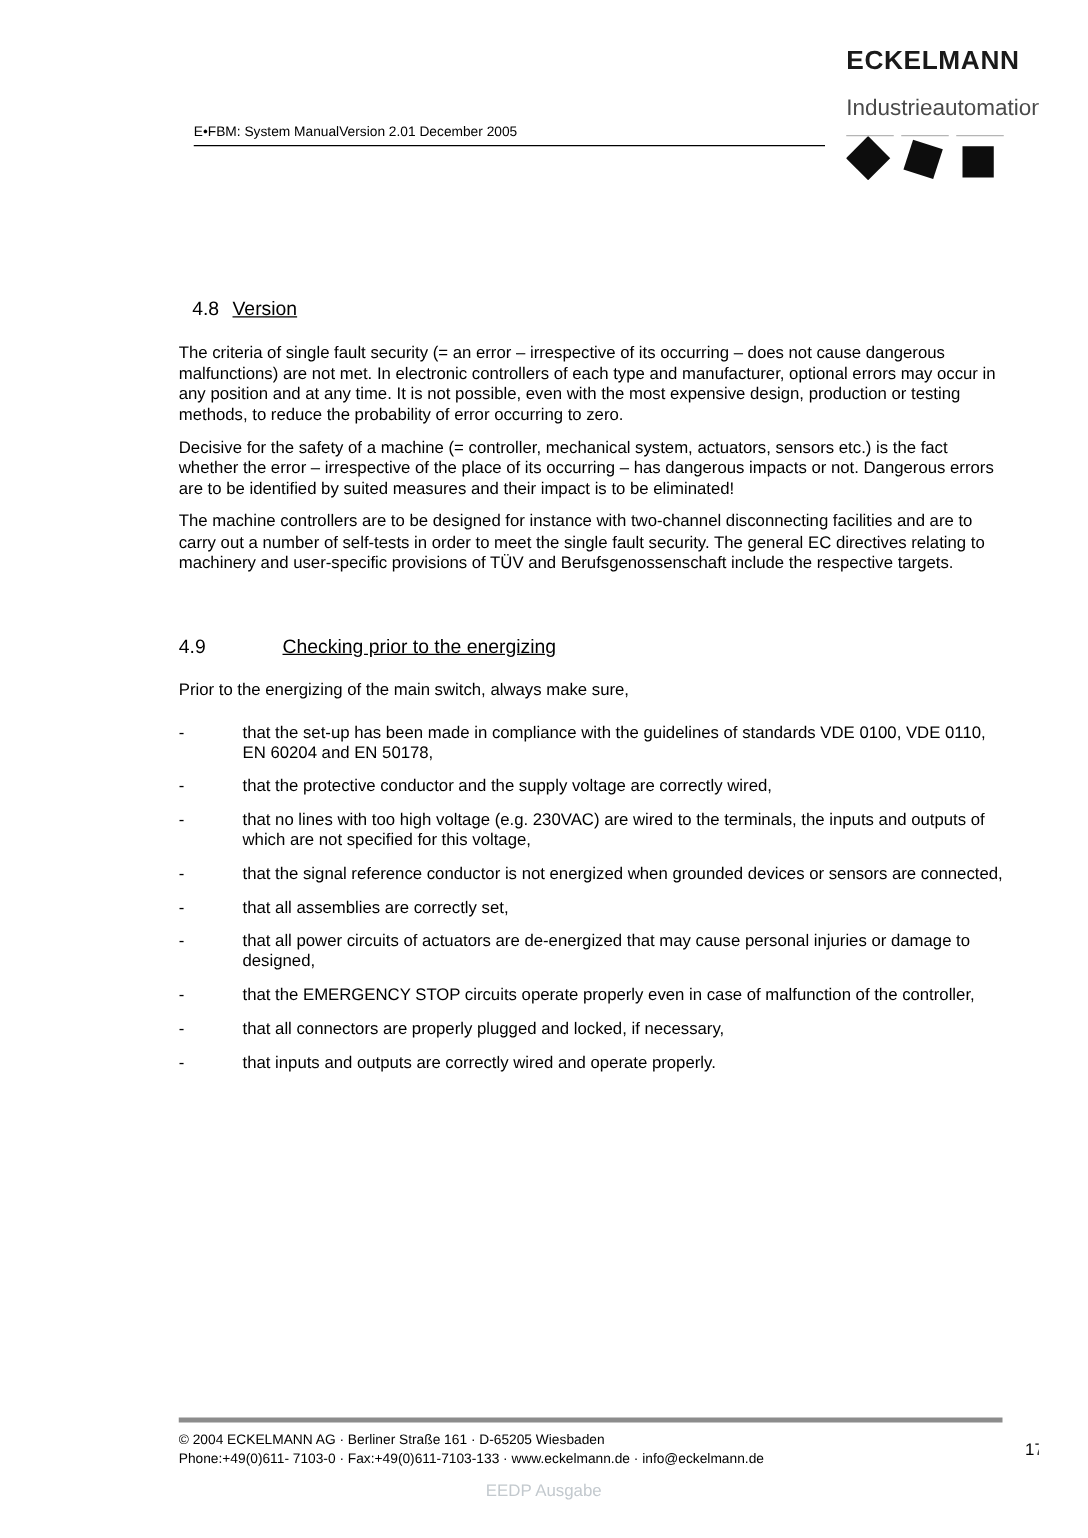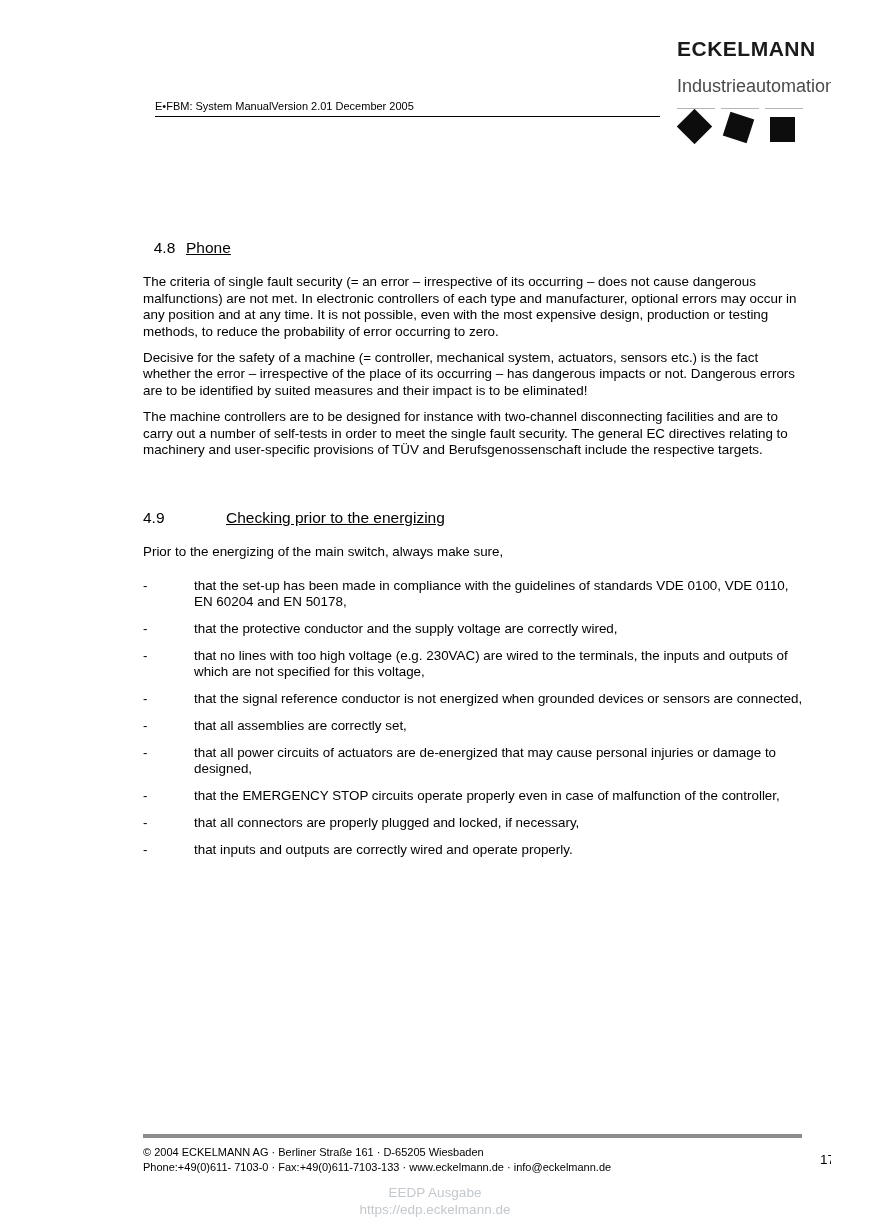--- a/index.html
+++ b/index.html
@@ -166,21 +166,21 @@
   </div>
 
   <div class="header">
     <span>E•FBM: System Manual</span>
     <span>Version 2.01   December 2005</span>
   </div>
 
   <div class="content">
 
     <div class="heading">
-      <span class="h-num h-num-48">4.8</span><span class="h-title">Phone</span>
+      <span class="h-num h-num-48">4.8</span><span class="h-title">Version</span>
     </div>
 
     <p class="para">The criteria of single fault security (= an error – irrespective of its occurring – does not cause dangerous malfunctions) are not met. In electronic controllers of each type and manufacturer, optional errors may occur in any position and at any time. It is not possible, even with the most expensive design, production or testing methods, to reduce the probability of error occurring to zero.</p>
     <p class="para">Decisive for the safety of a machine (= controller, mechanical system, actuators, sensors etc.) is the fact whether the error – irrespective of the place of its occurring – has dangerous impacts or not. Dangerous errors are to be identified by suited measures and their impact is to be eliminated!</p>
     <p class="para">The machine controllers are to be designed for instance with two-channel disconnecting facilities and are to carry out a number of self-tests in order to meet the single fault security. The general EC directives relating to machinery and user-specific provisions of TÜV and Berufsgenossenschaft include the respective targets.</p>
 
     <div class="heading heading-2">
       <span class="h-num h-num-49">4.9</span><span class="h-title">Checking prior to the energizing</span>
     </div>
 
@@ -227,16 +227,15 @@
 
   <div class="footer-rule"></div>
   <div class="footer-text">
     <div>©  2004 ECKELMANN AG · Berliner Straße 161 · D-65205 Wiesbaden</div>
     <div>Phone:+49(0)611- 7103-0 · Fax:+49(0)611-7103-133 · www.eckelmann.de · info@eckelmann.de</div>
   </div>
   <div class="page-number">17</div>
 
   <div class="watermark">
     <div>EEDP Ausgabe</div>
-    <div>https://edp.eckelmann.de</div>
   </div>
 
 </div>
 
 </body></html>

